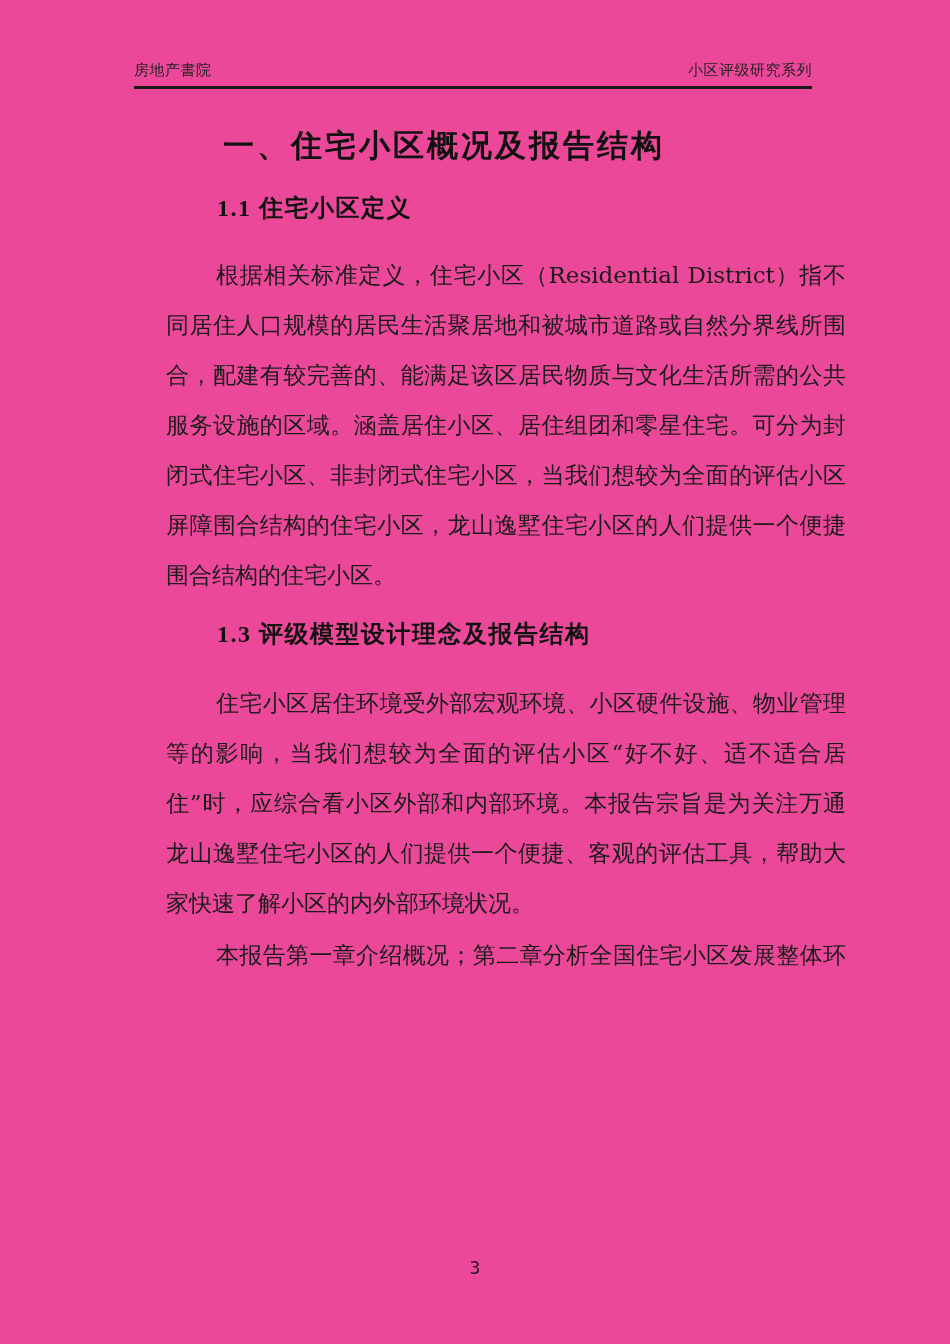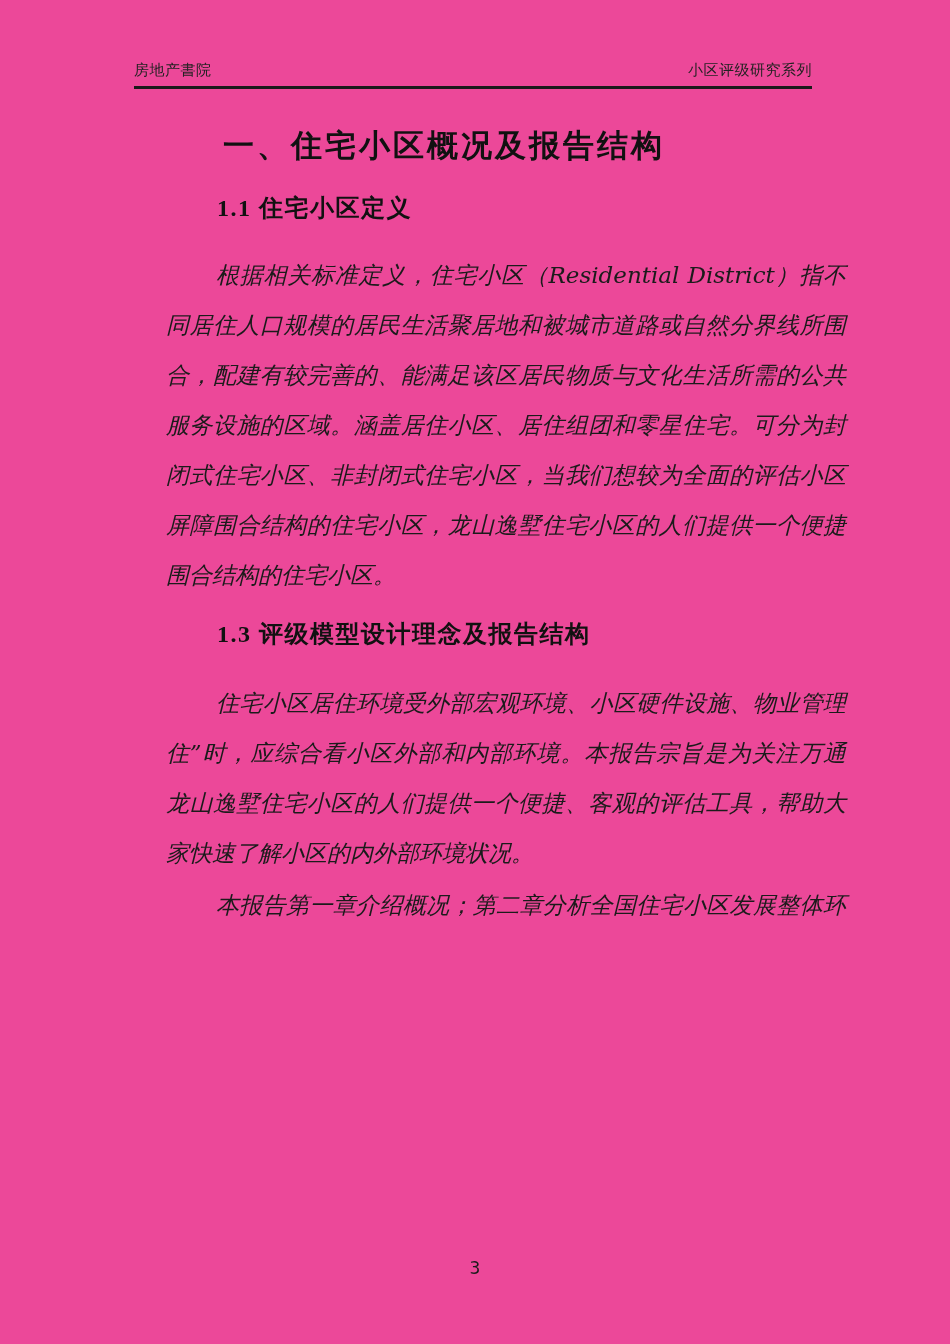--- a/index.html
+++ b/index.html
@@ -67,21 +67,20 @@
   .para.gap18 { margin-top: 18px; }
   .para.gap28 { margin-top: 28px; }
   .para.gap2  { margin-top: 2px; }
 
   .line {
     height: 50px;
     line-height: 50px;
     font-size: 23px;
     color: #1b1b1b;
     white-space: normal;
-    font-style: italic;
   }
   
   .j {
     text-align: justify;
     text-align-last: justify;
   }
   
   .ind { text-indent: 50px; }
 
   
@@ -121,20 +120,21 @@
         <div class="line j">屏障围合结构的住宅小区，龙山逸墅住宅小区的人们提供一个便捷</div>
         <div class="line">围合结构的住宅小区。</div>
       </div>
     </section>
 
 
     <section>
       <h2 class="sec-heading">1.3 评级模型设计理念及报告结构</h2>
       <div class="para gap28">
         <div class="line j ind">住宅小区居住环境受外部宏观环境、小区硬件设施、物业管理</div>
+        <div class="line j">等的影响，当我们想较为全面的评估小区“好不好、适不适合居</div>
         <div class="line j">住”时，应综合看小区外部和内部环境。本报告宗旨是为关注万通</div>
         <div class="line j">龙山逸墅住宅小区的人们提供一个便捷、客观的评估工具，帮助大</div>
         <div class="line">家快速了解小区的内外部环境状况。</div>
       </div>
       <div class="para gap2">
         <div class="line j ind">本报告第一章介绍概况；第二章分析全国住宅小区发展整体环</div>
       </div>
     </section>
 
   </main>

